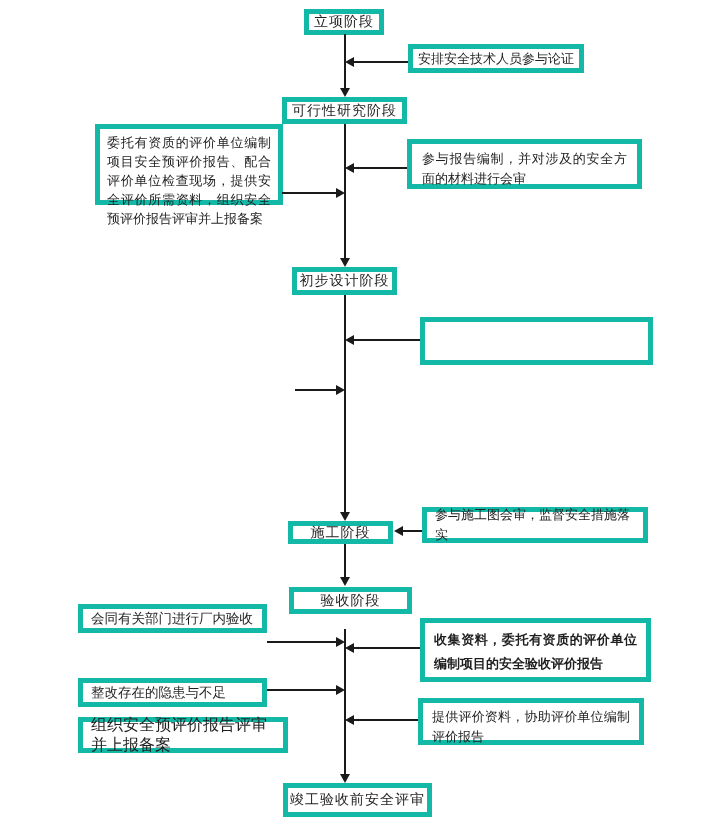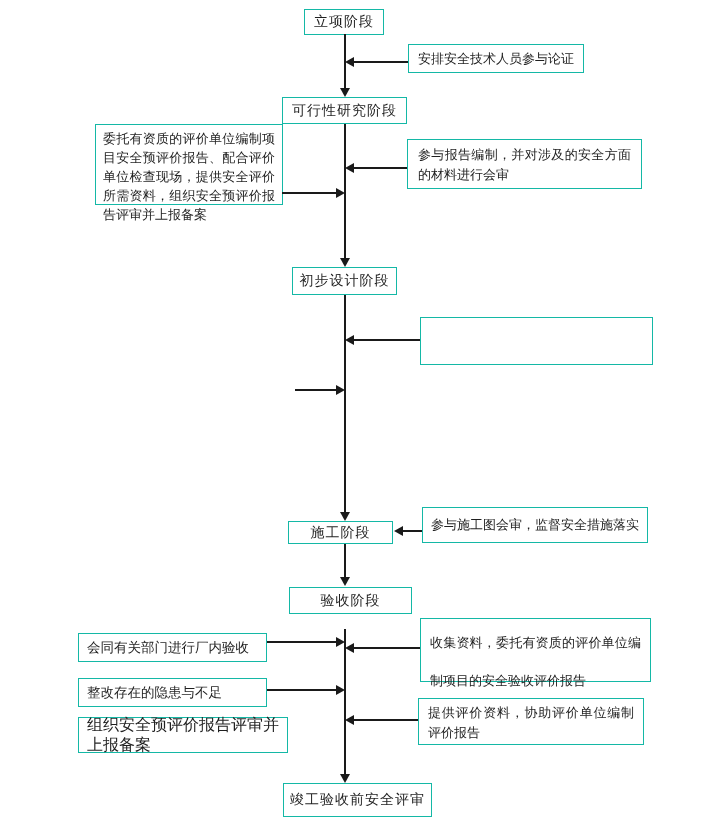--- a/index.html
+++ b/index.html
@@ -3,21 +3,21 @@
 <meta charset="utf-8">
 <style>
   html,body { margin:0; padding:0; background:#ffffff; }
   .canvas {
     position:relative; width:714px; height:821px; background:#ffffff;
     font-family:"Liberation Serif","DejaVu Serif",serif; color:#1f1f1f;
     overflow:hidden;
   }
   .box {
     position:absolute; box-sizing:border-box;
-    border:1px solid #14b8a6; background:#ffffff;
+    border:5px solid #14b8a6; background:#ffffff;
   }
   .stage {
     display:flex; align-items:center; justify-content:center;
     font-size:14px; letter-spacing:1px; text-align:center;
   }
   .note { font-size:13px; line-height:20px; }
   .note .para { margin:0; text-align:justify; }
   .vcenter { display:flex; align-items:center; }
   .emph { font-style:italic; }
   
@@ -58,33 +58,33 @@
 
 
   <div class="box note" style="left:420px; top:317px; width:233px; height:48px; padding:4px 10px;">
     <p class="para"></p>
   </div>
 
   <div class="box note vcenter" style="left:422px; top:507px; width:226px; height:36px; padding:0 8px;">
     <span>参与施工图会审，监督安全措施落实</span>
   </div>
 
-  <div class="box note vcenter" style="left:78px; top:633px; width:189px; height:29px; padding:0 8px; font-size:13.5px;">
+  <div class="box note vcenter" style="left:78px; top:604px; width:189px; height:29px; padding:0 8px; font-size:13.5px;">
     <span>会同有关部门进行厂内验收</span>
   </div>
 
   <div class="box note vcenter" style="left:78px; top:678px; width:189px; height:29px; padding:0 8px; font-size:13.5px;">
     <span>整改存在的隐患与不足</span>
   </div>
 
   <div class="box note vcenter" style="left:78px; top:717px; width:210px; height:36px; padding:0 8px; font-size:16px;">
     <span>组织安全预评价报告评审并上报备案</span>
   </div>
 
-  <div class="box note" style="left:420px; top:618px; width:231px; height:64px; padding:5px 9px; line-height:38px;">
+  <div class="box note" style="left:420px; top:618px; width:231px; height:64px; padding:5px 9px; line-height:24px;font-weight:bold;">
     <p class="para">收集资料，委托有资质的评价单位编制项目的安全验收评价报告</p>
   </div>
 
   <div class="box note" style="left:418px; top:698px; width:226px; height:47px; padding:4px 9px;">
     <p class="para">提供评价资料，协助评价单位编制评价报告</p>
   </div>
 
   <div class="vl" style="left:344px; top:34px; height:56px;"></div>
   <div class="ah ah-down" style="left:340px; top:88px;"></div>
 

